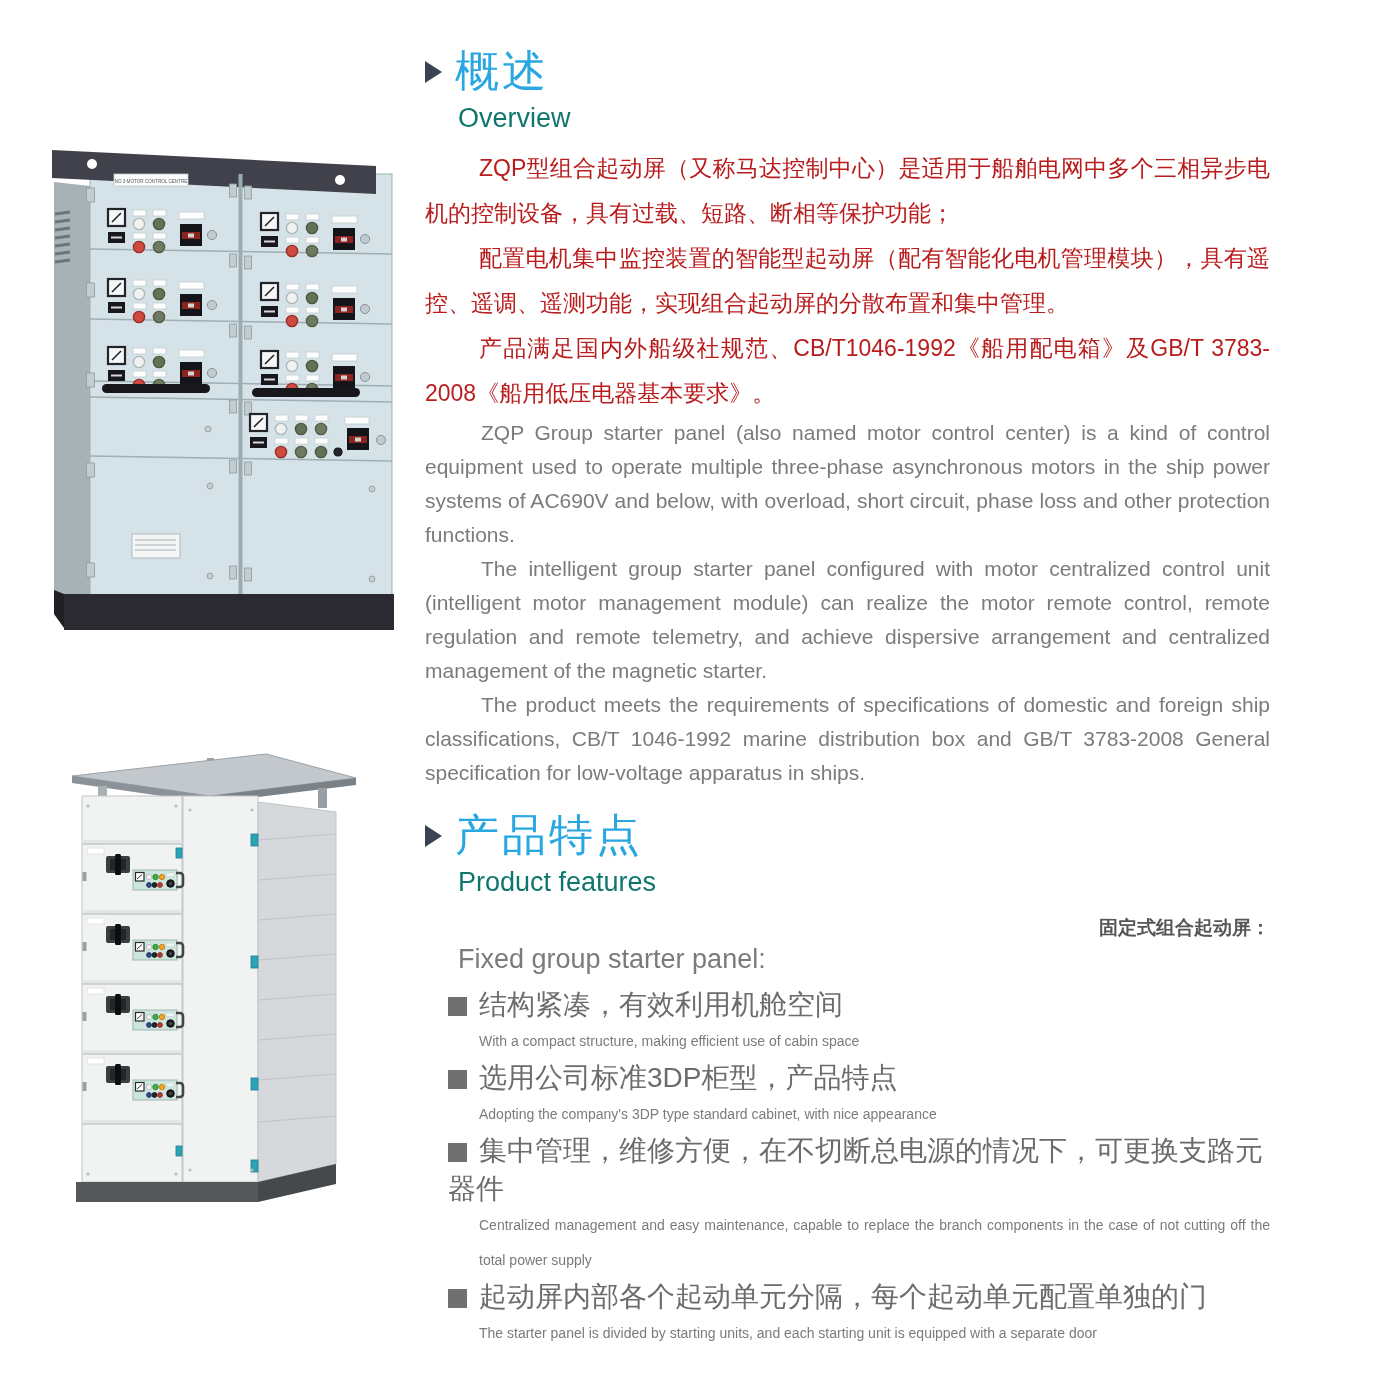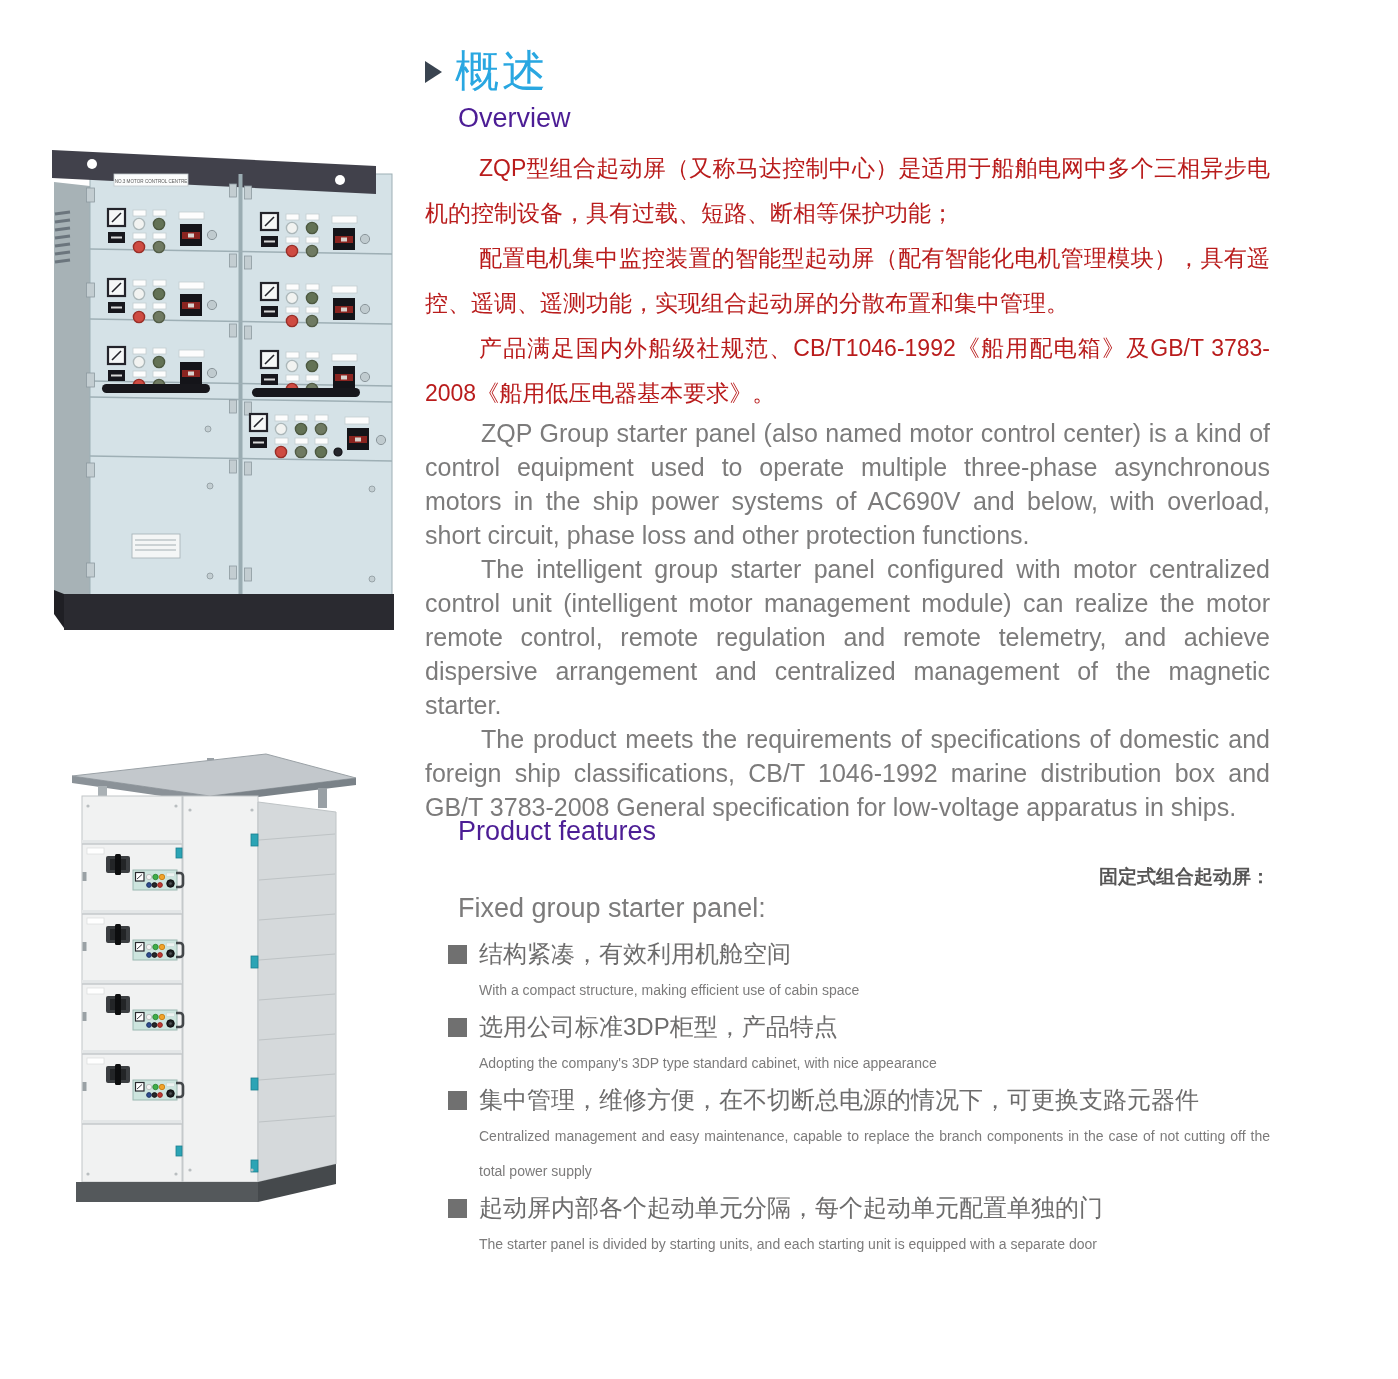--- a/index.html
+++ b/index.html
@@ -13,31 +13,31 @@
 
   
   .section{position:absolute;left:425px;width:845px;}
   .sec-overview{top:12px;}
   .sec-features{top:776px;}
 
   .sec-head{display:flex;align-items:flex-start;}
   .tri{width:0;height:0;border-left:17px solid #3a4450;border-top:11px solid transparent;
        border-bottom:11px solid transparent;margin:15px 13px 0 0;flex:0 0 auto;}
   .sec-title{font-size:44px;line-height:1.15;color:#29a7e1;letter-spacing:3px;font-weight:400;}
-  .sec-sub{font-size:27px;color:#4c1d95;margin:5px 0 0 33px;line-height:1.2;}
+  .sec-sub{font-size:27px;color:#0f766e;margin:5px 0 0 33px;line-height:1.2;}
 
   .ov-body{margin-top:12px;}
   .p-zh{font-size:23px;line-height:45px;color:#b91c1c;text-align:justify;text-indent:54px;margin:0;}
-  .p-en{font-size:25px;line-height:34px;color:#7c7b7b;text-align:justify;text-indent:56px;margin:0;}
+  .p-en{font-size:21px;line-height:34px;color:#7c7b7b;text-align:justify;text-indent:56px;margin:0;}
 
   .ft-body{margin-top:14px;margin-left:23px;}
   .ft-sub-zh{font-size:19px;line-height:32px;color:#565555;font-weight:bold;margin:0 0 0 10px;text-align:right;}
   .ft-sub-en{font-size:27px;line-height:30px;color:#7c7b7b;margin:0 0 0 10px;}
   .ft-list{margin-top:12px;}
-  .feat-zh{font-size:24px;line-height:38px;color:#6d6c6c;margin:0;}
+  .feat-zh{font-size:28px;line-height:38px;color:#6d6c6c;margin:0;}
   .bullet-sq{display:inline-block;width:19px;height:19px;background:#707070;margin-right:12px;
              vertical-align:-2px;}
   .feat-en{font-size:14px;line-height:35px;color:#7c7b7b;margin:0;padding-left:31px;
            text-align:justify;text-align-last:left;}
 </style>
 </head>
 <body>
 
 <div class="page">
 
@@ -270,20 +270,24 @@
       <p class="p-zh">ZQP型组合起动屏（又称马达控制中心）是适用于船舶电网中多个三相异步电机的控制设备，具有过载、短路、断相等保护功能；</p>
       <p class="p-zh">配置电机集中监控装置的智能型起动屏（配有智能化电机管理模块），具有遥控、遥调、遥测功能，实现组合起动屏的分散布置和集中管理。</p>
       <p class="p-zh">产品满足国内外船级社规范、CB/T1046-1992《船用配电箱》及GB/T 3783-2008《船用低压电器基本要求》。</p>
       <p class="p-en">ZQP Group starter panel (also named motor control center) is a kind of control equipment used to operate multiple three-phase asynchronous motors in the ship power systems of AC690V and below, with overload, short circuit, phase loss and other protection functions.</p>
       <p class="p-en">The intelligent group starter panel configured with motor centralized control unit (intelligent motor management module) can realize the motor remote control, remote regulation and remote telemetry, and achieve dispersive arrangement and centralized management of the magnetic starter.</p>
       <p class="p-en">The product meets the requirements of specifications of domestic and foreign ship classifications, CB/T 1046-1992 marine distribution box and GB/T 3783-2008 General specification for low-voltage apparatus in ships.</p>
     </div>
   </div>
 
   <div class="section sec-features">
+    <div class="sec-head">
+      <span class="tri"></span>
+      <span class="sec-title">产品特点</span>
+    </div>
     <div class="sec-sub">Product features</div>
 
     <div class="ft-body">
       <p class="ft-sub-zh">固定式组合起动屏：</p>
       <p class="ft-sub-en">Fixed group starter panel:</p>
 
       <div class="ft-list">
         <div class="feat-item">
           <p class="feat-zh"><span class="bullet-sq"></span><span>结构紧凑，有效利用机舱空间</span></p>
           <p class="feat-en">With a compact structure, making efficient use of cabin space</p>

